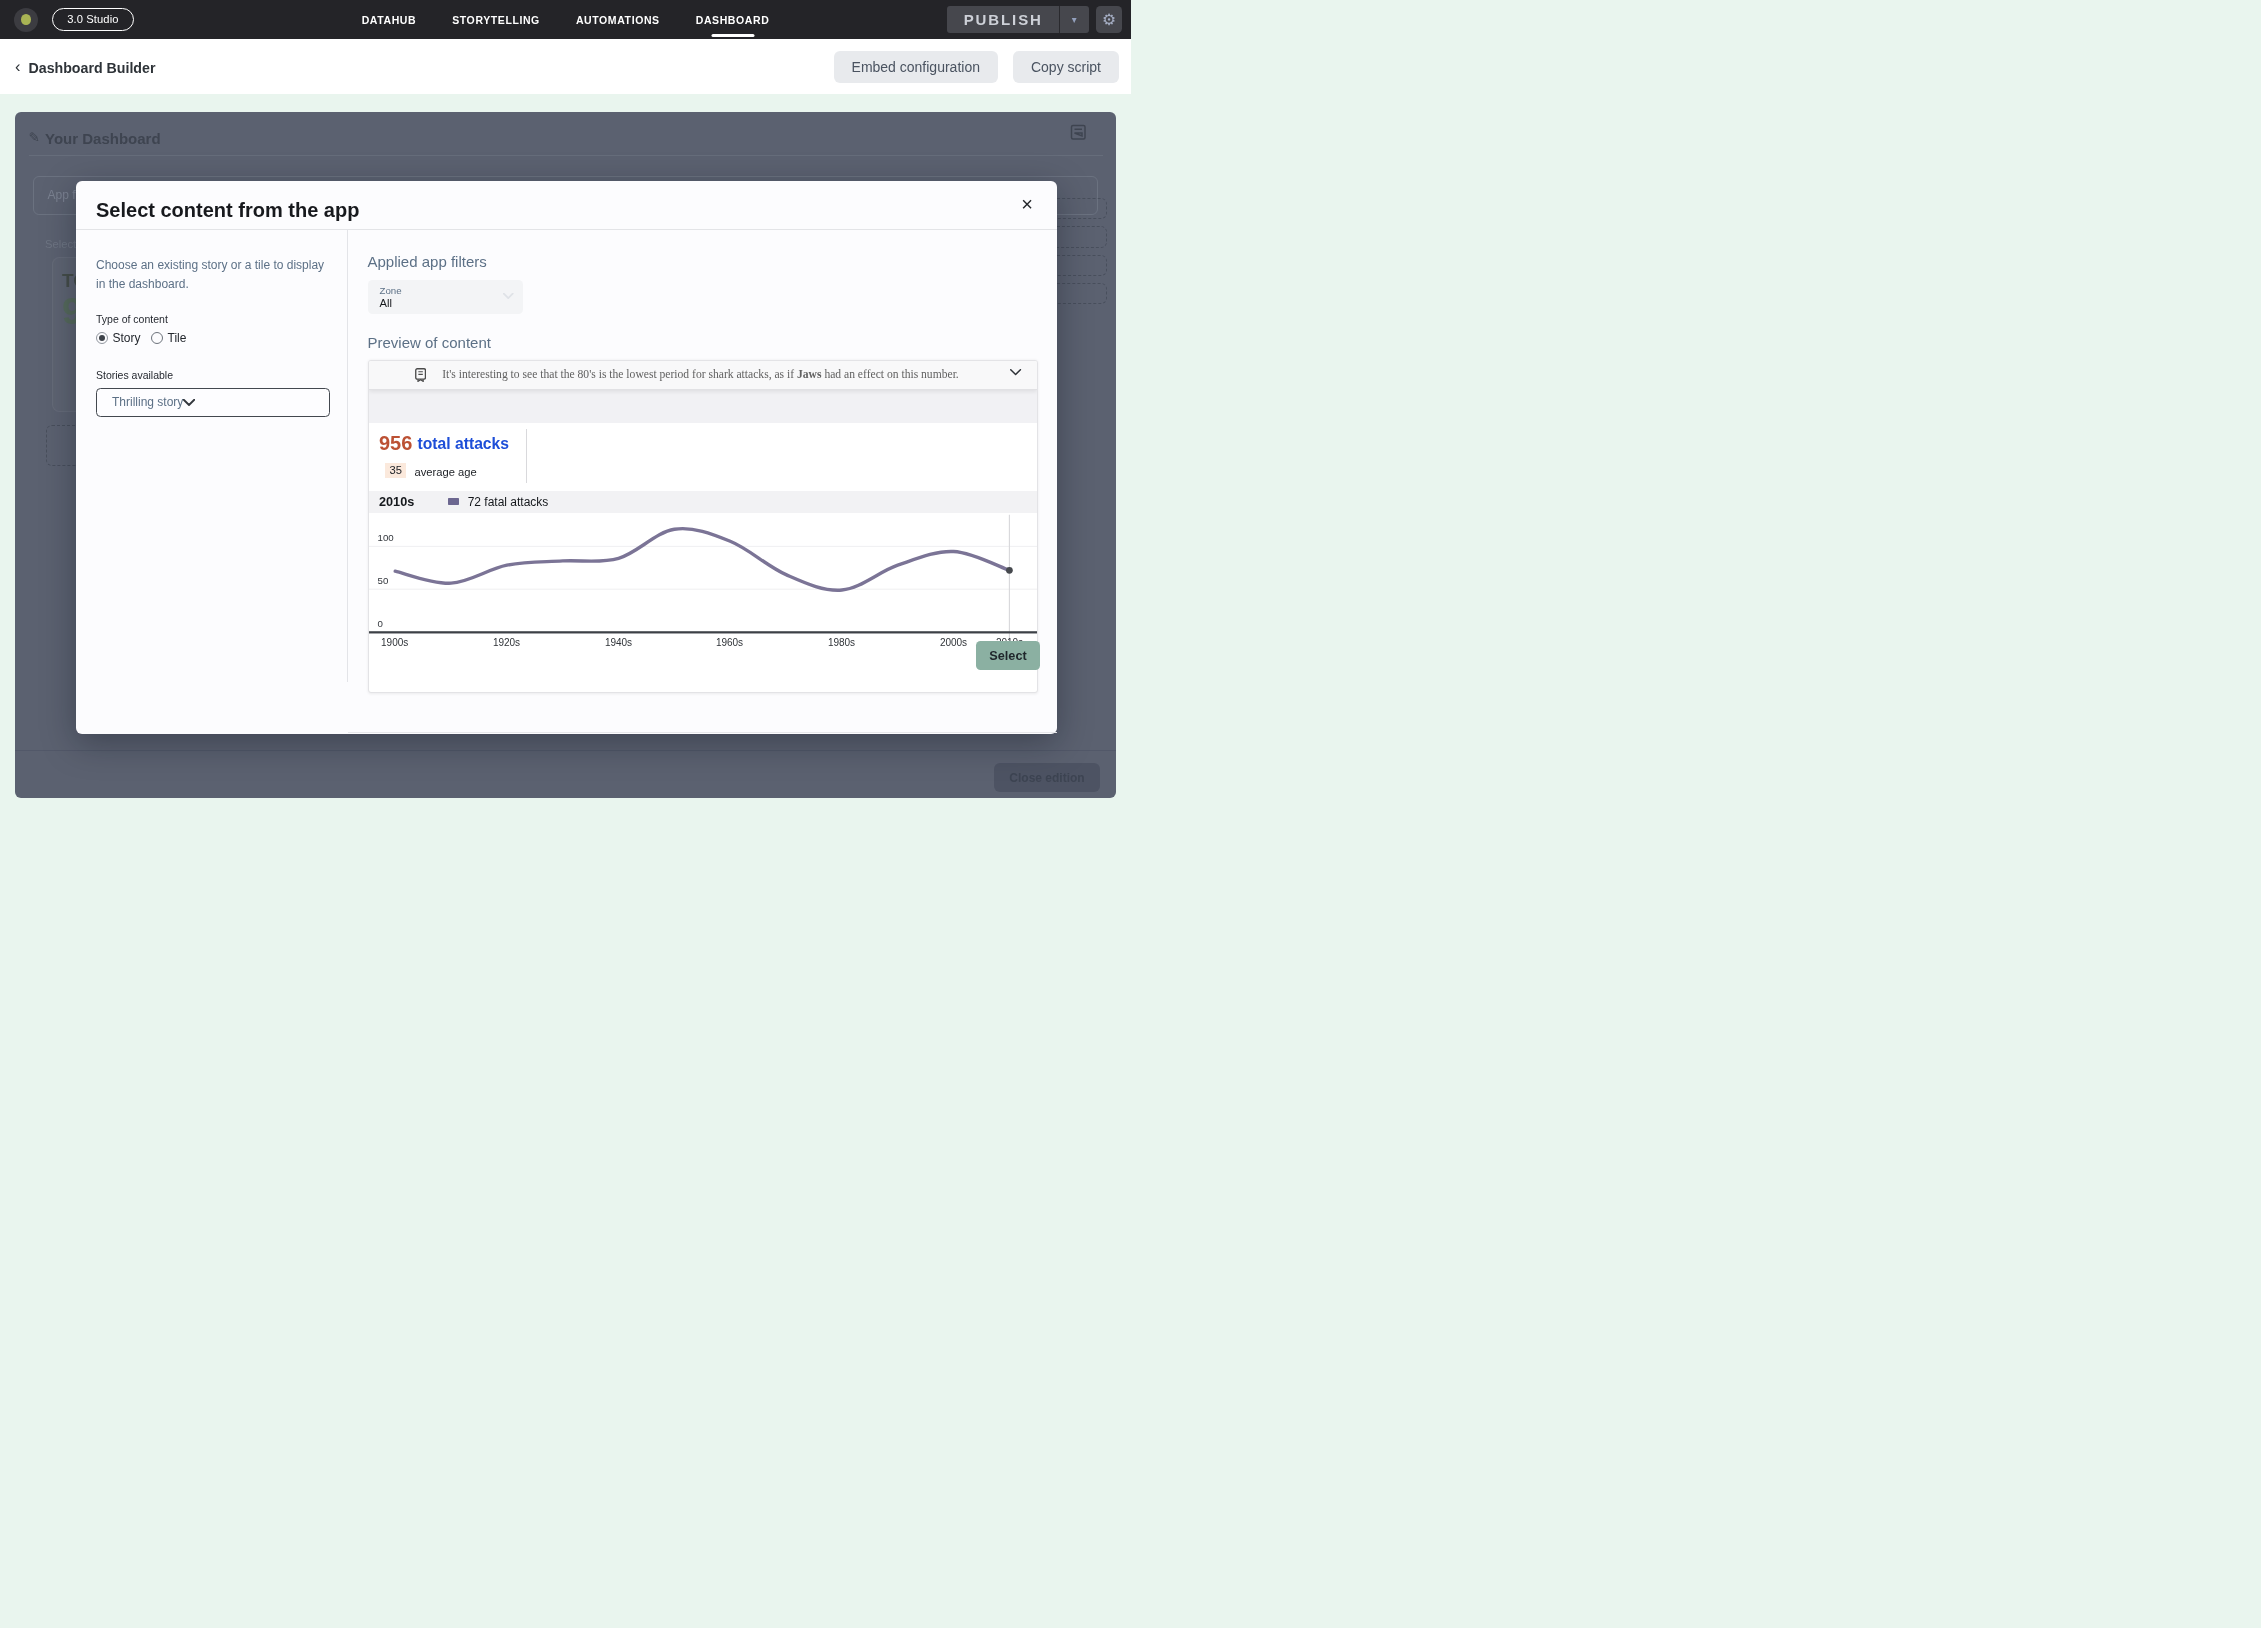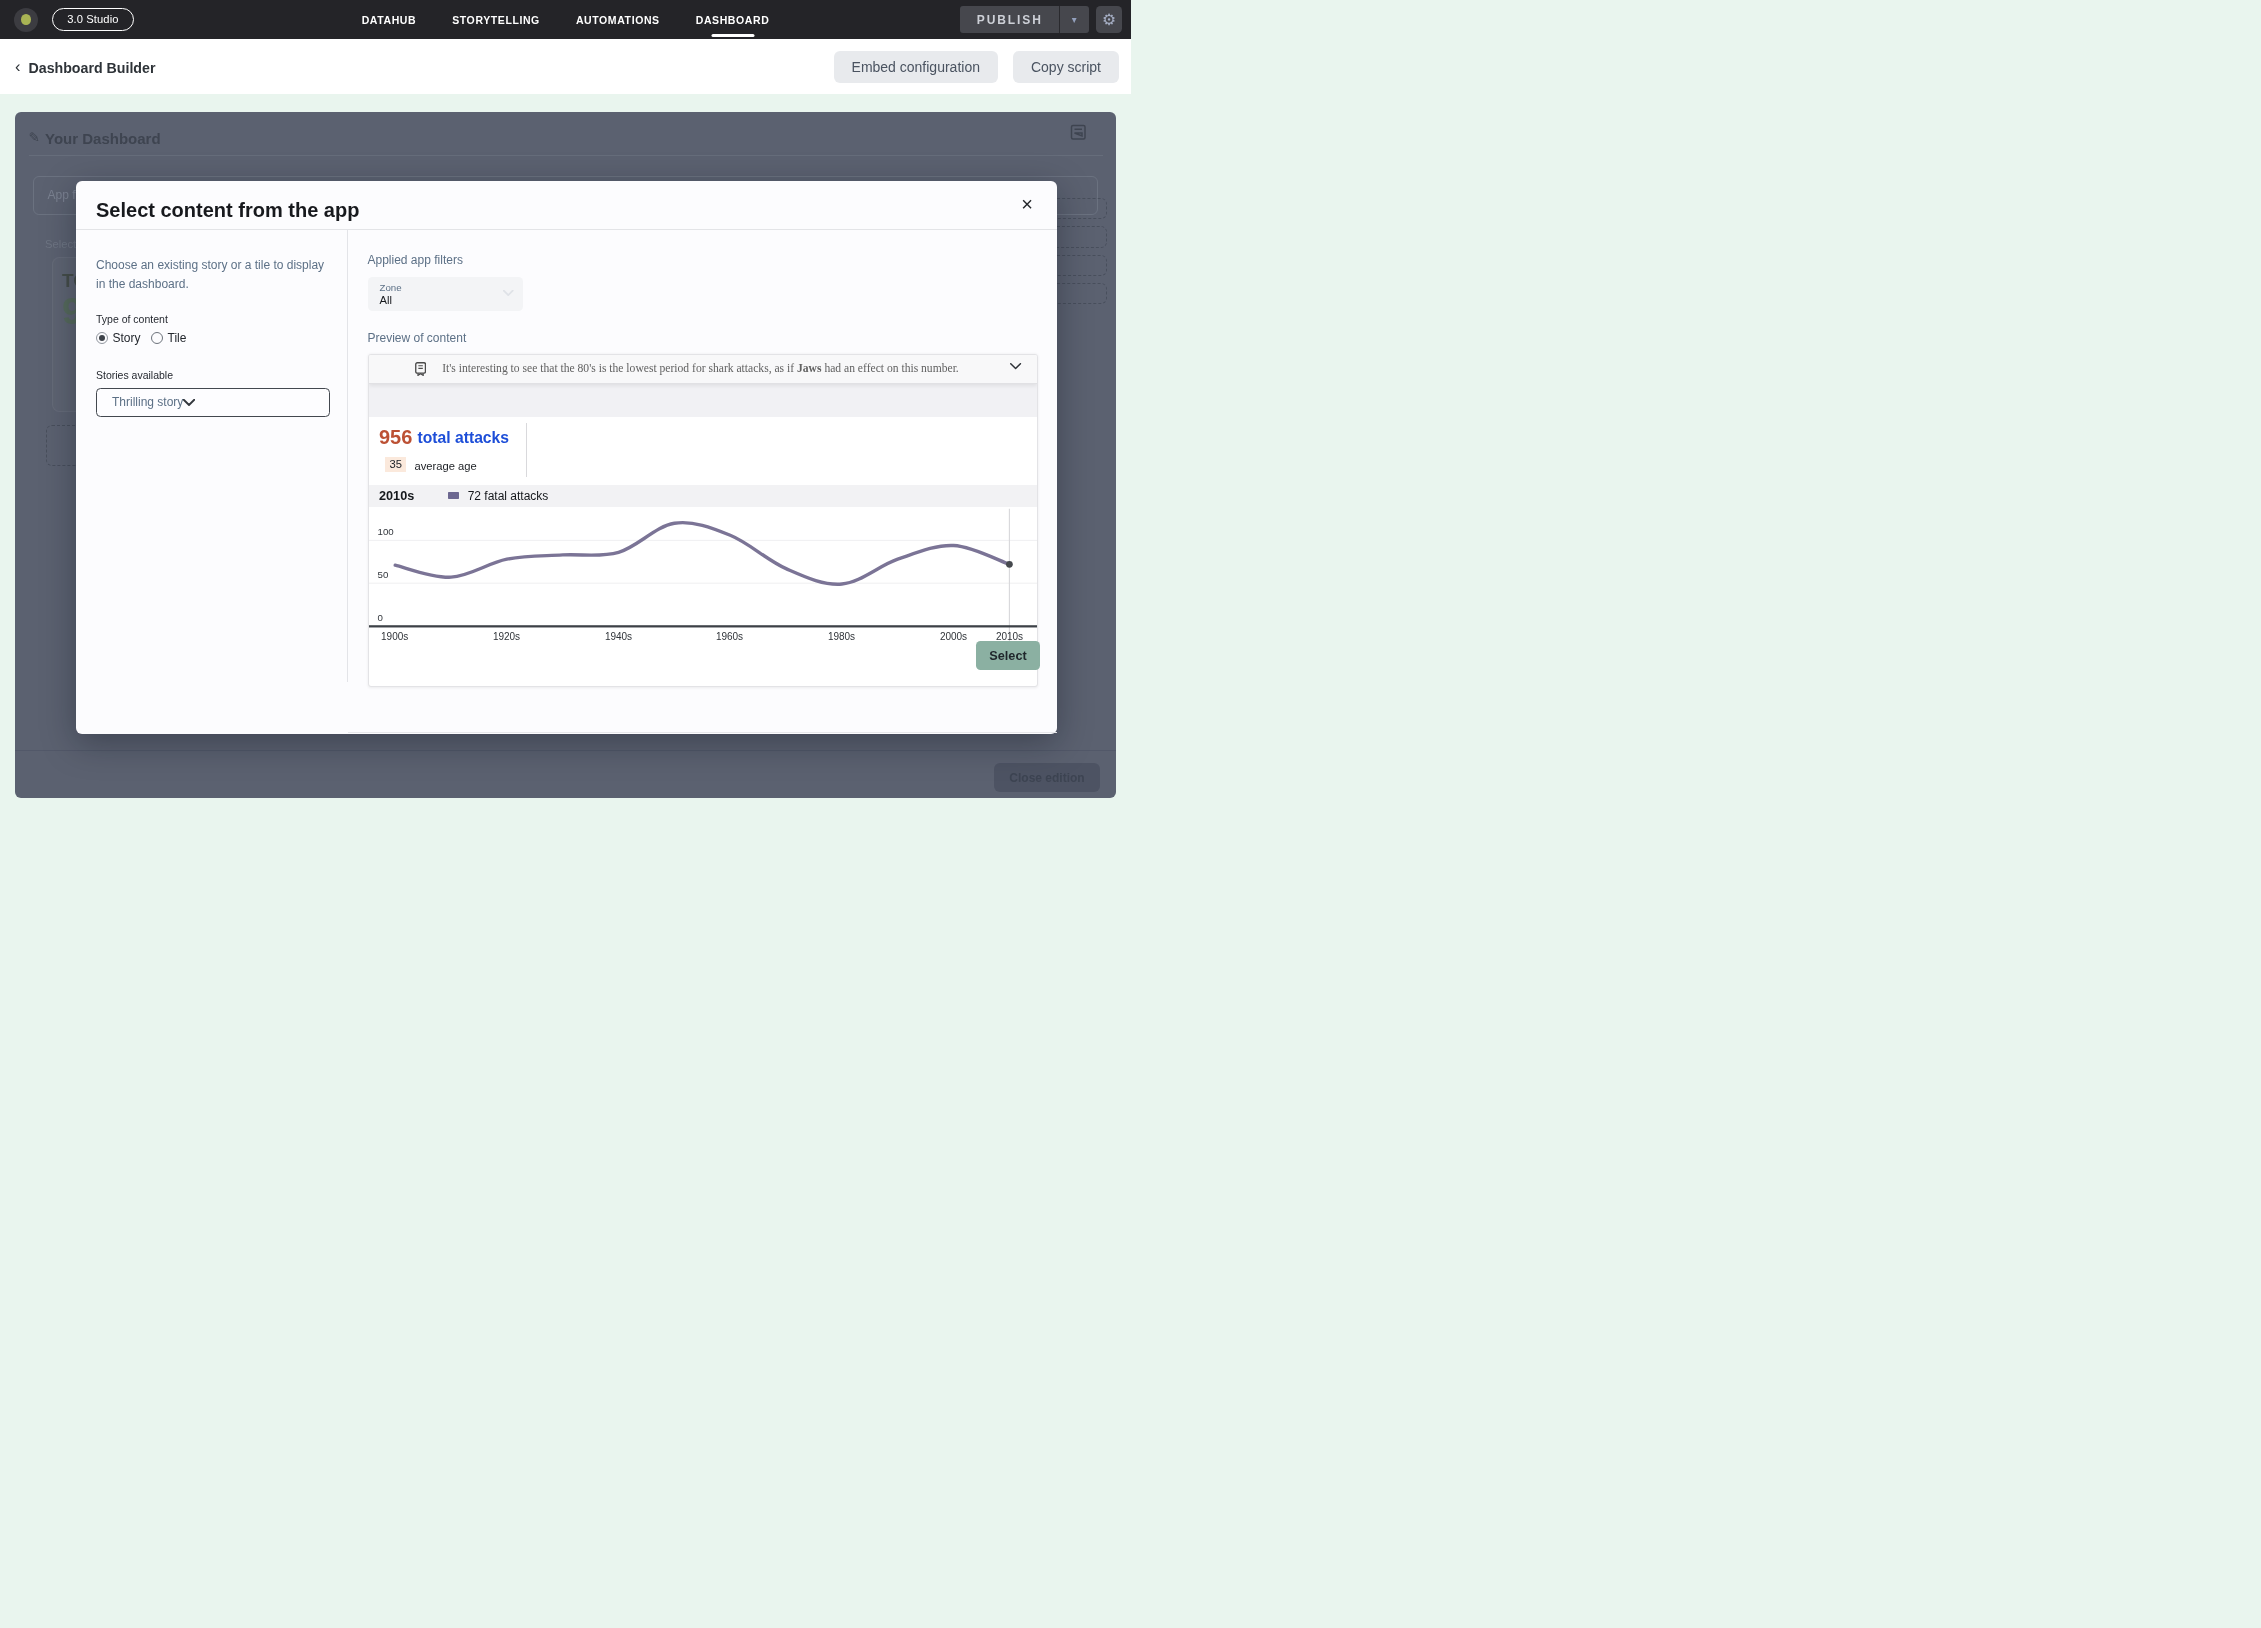--- a/index.html
+++ b/index.html
@@ -17,21 +17,21 @@
             border:1.1px solid #fff; border-radius:12.7px; color:#fff; font-size:11.2px;
             line-height:21px; letter-spacing:0.1px; }
   .nav { position:absolute; left:0; top:0; width:100%; height:39px; display:flex;
             justify-content:center; align-items:center; gap:36px; }
   .nav-item { position:relative; color:#fff; font-size:10.5px; font-weight:bold;
             letter-spacing:0.6px; height:39px; display:flex; align-items:center; cursor:pointer; }
   .nav-item.active::after { content:""; position:absolute; left:50%; transform:translateX(-50%);
             bottom:2.2px; width:43px; height:3px; background:#fff; border-radius:1.5px; }
   .top-right { position:absolute; right:9px; top:6px; display:flex; gap:7.5px; align-items:center; }
   .publish-split { display:flex; height:27px; background:#46474d; border-radius:3px; overflow:hidden; }
-  .publish-main { padding:0 16.5px; display:flex; align-items:center; color:#cdd0d7; font-size:12px;
+  .publish-main { padding:0 16.5px; display:flex; align-items:center; color:#cdd0d7; font-size:15px;
             font-weight:bold; letter-spacing:1.9px; }
   .publish-sep { width:0.7px; background:#2a2a2e; }
   .publish-caret { width:28.5px; display:flex; align-items:center; justify-content:center;
             color:#93a0bd; font-size:9.7px; }
   .gear-btn { width:26px; height:27px; background:#46474d; border-radius:4.5px; display:flex;
             align-items:center; justify-content:center; color:#a7b0c6; font-size:15.7px; }
 
   
   .header2 { position:absolute; left:0; top:39px; width:100%; height:55px; background:#fff;
             display:flex; align-items:center; }
@@ -79,21 +79,21 @@
   .radio-circle.checked { border-color:#91969e; }
   .radio-circle.checked::after { content:""; position:absolute; left:1.5px; top:1.5px; width:6px; height:6px;
             border-radius:50%; background:#3d4249; }
   .stories-label { margin-top:24px; font-size:10.5px; color:#1f232a; }
   .story-select { margin-top:6.7px; width:234px; height:29px; border:1.5px solid #43484f; border-radius:4.5px;
             background:#fdfdff; display:flex; align-items:center; justify-content:flex-start;
             padding:0 10.5px 0 15px; cursor:pointer; }
   .story-select .val { font-size:12px; color:#5c7086; }
 
   .right-col { flex:1; padding:22.5px 19.5px 0 19.5px; position:relative; }
-  .section-label { font-size:12px; color:#5c7086; }
+  .section-label { font-size:15px; color:#5c7086; }
   .zone-box { margin-top:10.5px; width:155px; height:34px; background:#f3f4f6; border-radius:4.5px;
             position:relative; cursor:pointer; }
   .zone-label { position:absolute; left:12px; top:4.5px; font-size:9.7px; color:#5c7086; }
   .zone-val { position:absolute; left:12px; top:16.5px; font-size:11.2px; color:#15181c; }
   .zone-chev { position:absolute; right:9px; top:12.7px; color:#dfe2e7; }
   .preview-label { margin-top:19.5px; }
 
   .preview-box { margin-top:9.7px; width:670px; height:333px; background:#fff; border:0.7px solid #e3e3e6;
             border-radius:3px; overflow:hidden; position:relative; box-shadow:0 0.7px 3px rgba(0,0,0,.07); }
   .pv-header { position:relative; height:28.5px; background:#f8f8f9; border-bottom:0.7px solid #e1e1e4;

